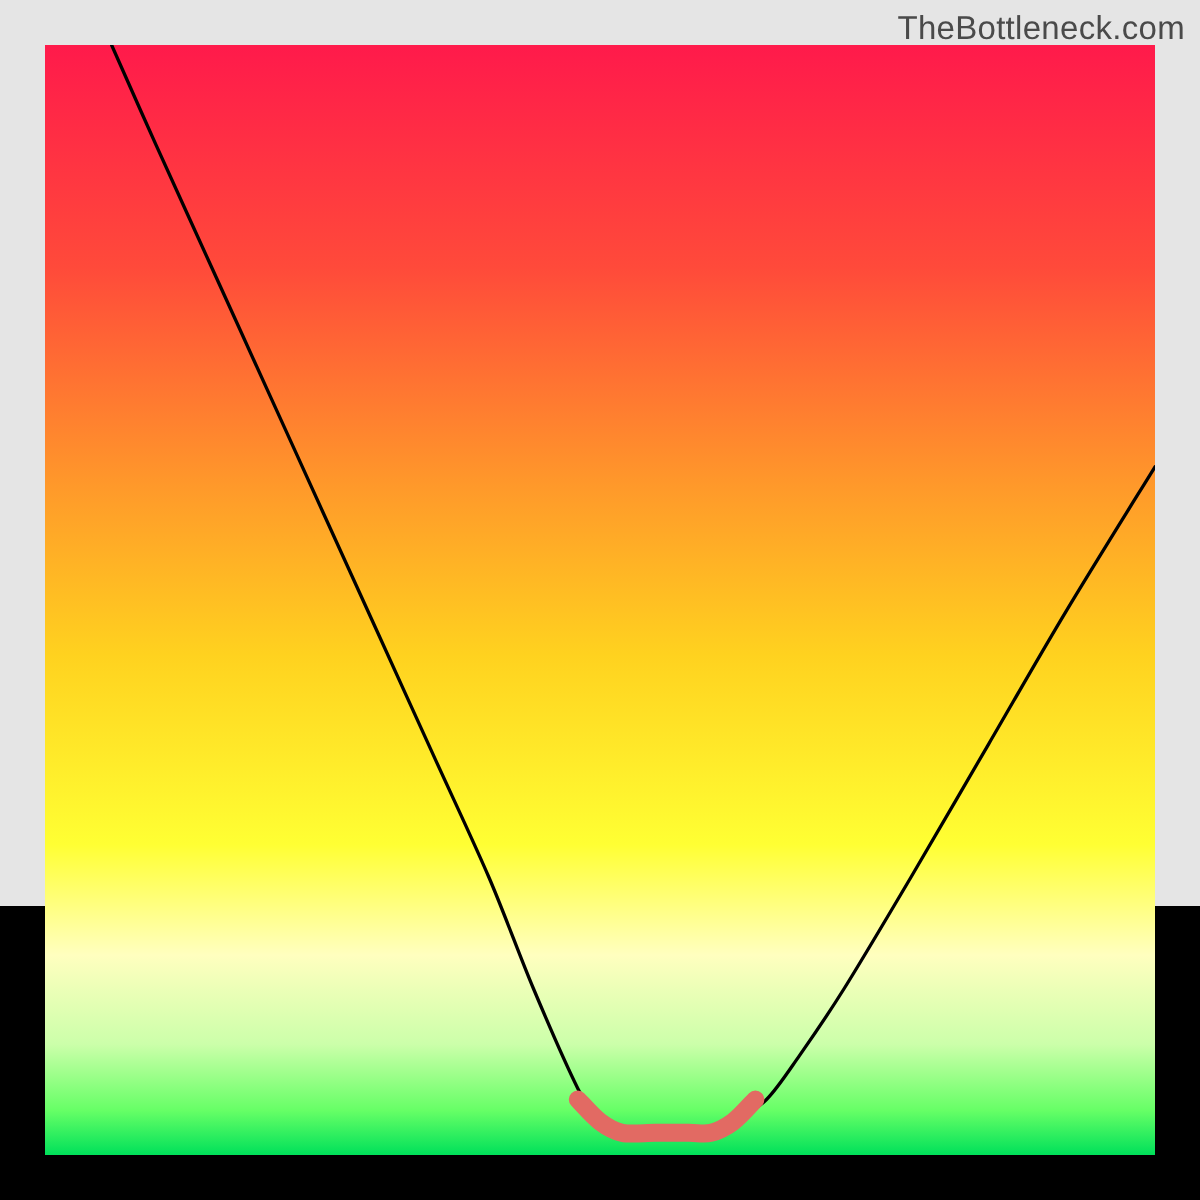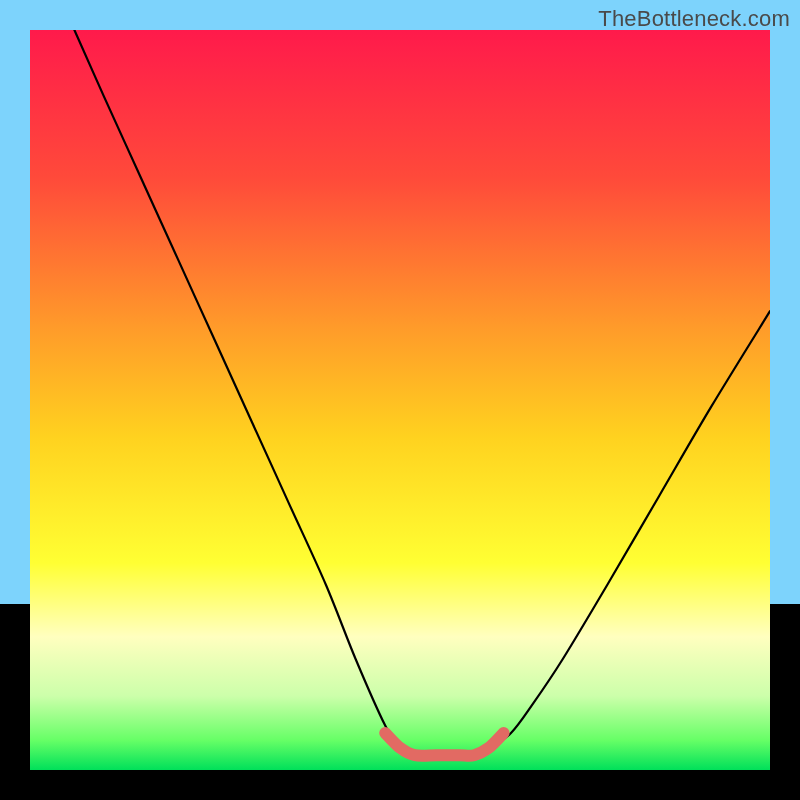--- a/index.html
+++ b/index.html
@@ -8,21 +8,21 @@
     width: 800px;
     height: 800px;
     overflow: hidden;
     background: #000;
     font-family: Arial, Helvetica, sans-serif;
   }
   .frame {
     position: relative;
     width: 800px;
     height: 604px;
-    background: #7dd3fc;
+    background: #e5e5e5;
   }
   .plot {
     position: absolute;
     left: 30px;
     top: 30px;
     width: 740px;
     height: 740px;
     overflow: hidden;
   }
   .watermark {

